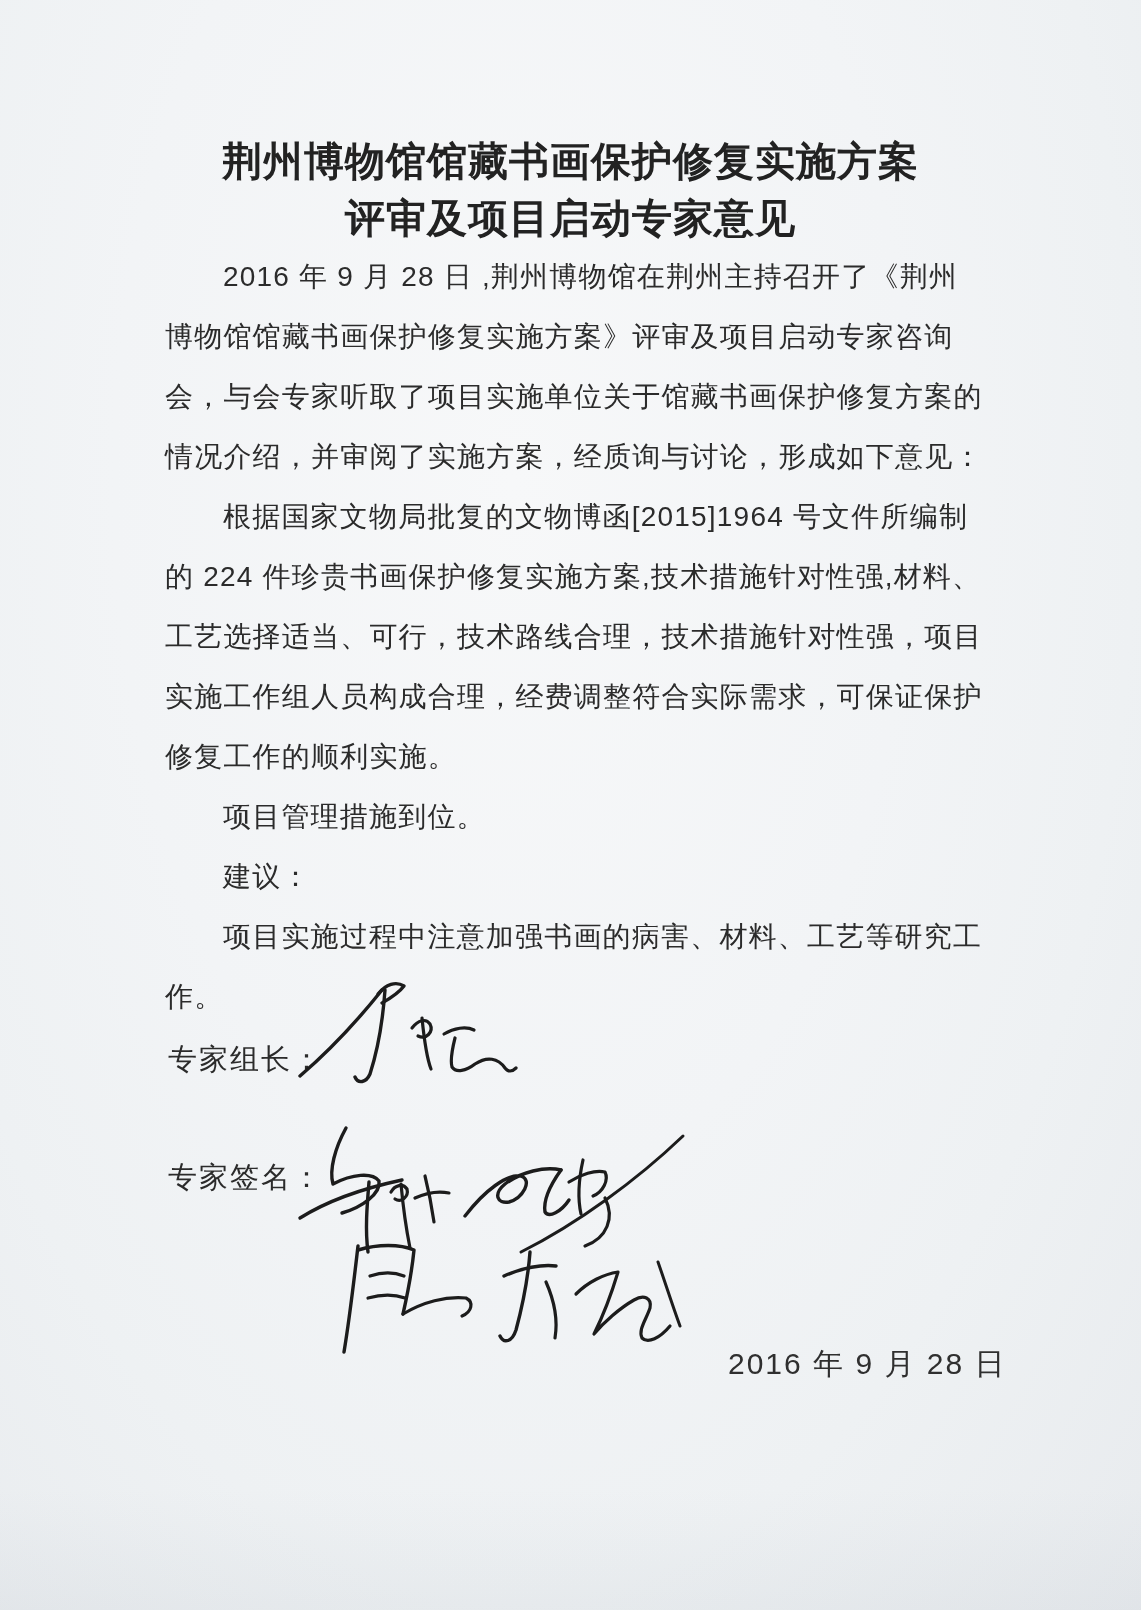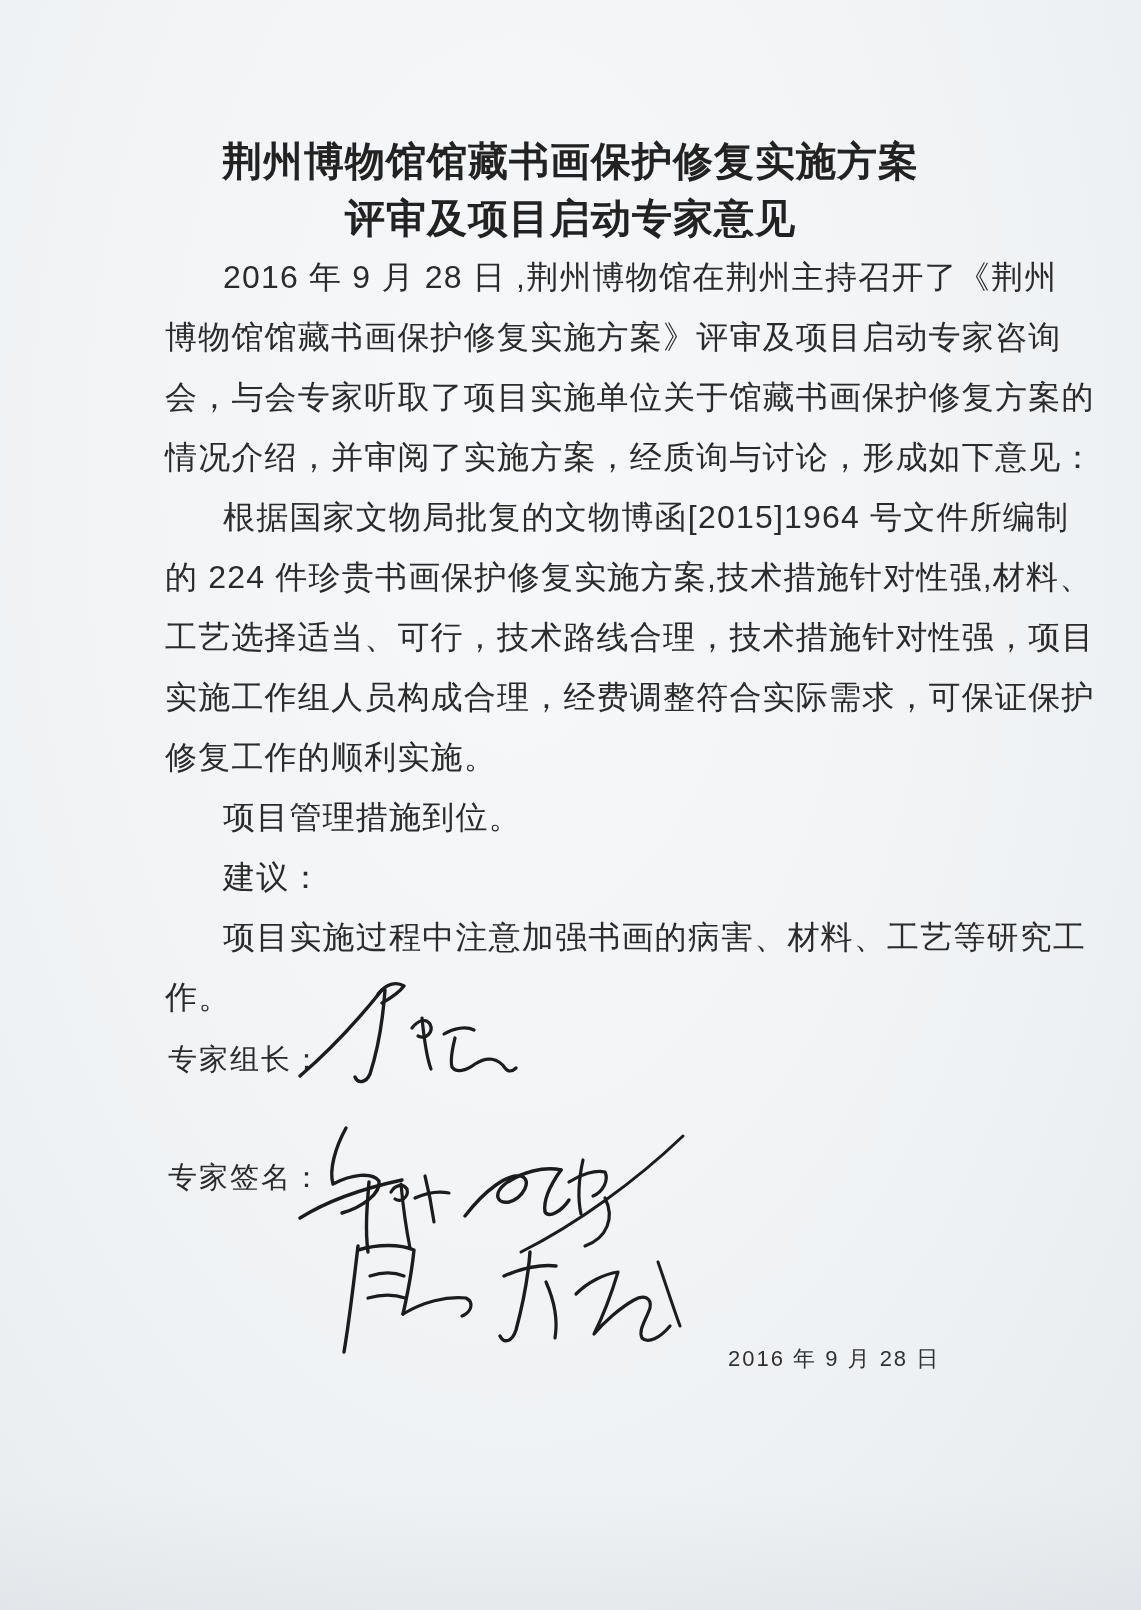--- a/index.html
+++ b/index.html
@@ -22,33 +22,33 @@
     font-size:40px;font-weight:bold;
     letter-spacing:1px;color:#222;
   }
   .t1{top:134px;}
   .t2{top:191px;text-align:center;}
   .body-text{
     position:absolute;left:165px;top:247px;width:820px;
   }
   .line{
     height:60px;line-height:60px;
-    font-size:32px;letter-spacing:1.2px;
+    font-size:28px;letter-spacing:1.2px;
     white-space:nowrap;color:#2b2b2b;
   }
   .line.indent{padding-left:58px;}
   .label{
     position:absolute;
     font-size:29px;letter-spacing:2px;color:#2b2b2b;
   }
   .leader-label{left:168px;top:1040px;}
   .signers-label{left:168px;top:1158px;}
   .date-line{
     position:absolute;left:728px;top:1344px;
-    font-size:22px;letter-spacing:2px;color:#2f2f2f;
+    font-size:30px;letter-spacing:2px;color:#2f2f2f;
   }
   .sig{position:absolute;}
   .sig path{
     fill:none;stroke:#1c1c1c;
     stroke-linecap:round;stroke-linejoin:round;
   }
   .shadow-bottom{
     position:absolute;left:0;bottom:0;width:1141px;height:120px;
     background:linear-gradient(180deg, rgba(180,190,198,0) 0%, rgba(170,180,190,0.12) 100%);
   }

